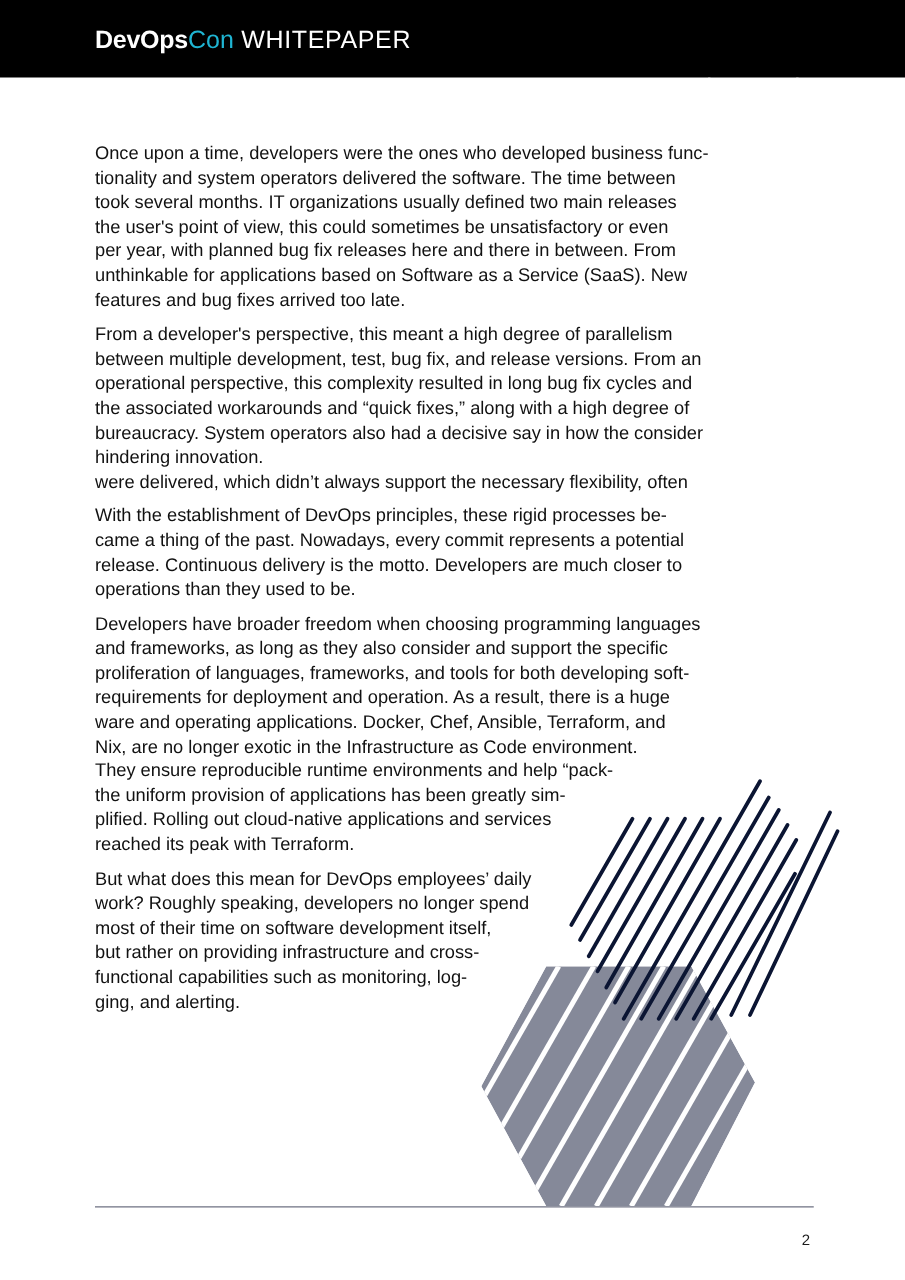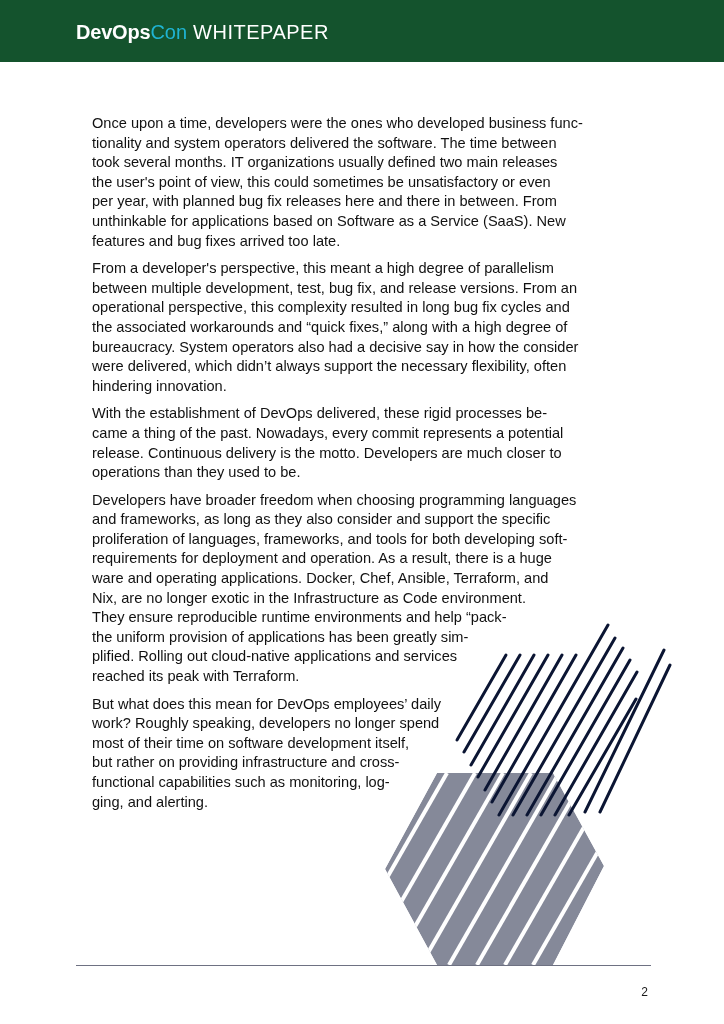--- a/index.html
+++ b/index.html
@@ -1,25 +1,25 @@
 <!DOCTYPE html>
 <html><head>
   <meta charset="utf-8">
   <style>
     html, body { margin: 0; padding: 0; }
     body { width: 724px; height: 1024px; background: #ffffff; position: relative; overflow: hidden; font-family: "Liberation Sans", sans-serif; }
-    .header { position: absolute; left: 0; top: 0; width: 724px; height: 62px; background: #14532d; }
+    .header { position: absolute; left: 0; top: 0; width: 724px; height: 62px; background: #000000; }
     .brand { position: absolute; left: 76px; top: 19px; font-size: 20px; line-height: 26px; white-space: nowrap; }
     .brand .dev { color: #ffffff; font-weight: bold; letter-spacing: -0.2px; }
     .brand .con { color: #1fb4d2; font-weight: normal; }
     .brand .wp { color: #ffffff; font-weight: normal; margin-left: 6px; letter-spacing: 0.5px; }
     .site { position: absolute; right: 76px; top: 24px; color: #ffffff; font-weight: bold; font-size: 13.5px; margin-top: 36px; }
     .content { position: absolute; left: 76px; top: 114px; width: 484px; color: #111111; font-size: 14.6px; line-height: 19.6px; }
     .content p { margin: 0 0 8px 0; }
-    .line { display: block; white-space: nowrap; margin-left: 16px; }
+    .line { display: block; white-space: nowrap; }
     .art { position: absolute; left: 380px; top: 615px; width: 300px; height: 360px; }
     .footer-rule { position: absolute; left: 76px; top: 965px; width: 575px; height: 1px; background: #6e7182; }
     .footer-text { position: absolute; left: 76px; top: 1023px; font-size: 12px; color: #1a1a1a; }
     .page-num { position: absolute; right: 76px; top: 985px; font-size: 12px; color: #1a1a1a; }
   </style>
 </head>
 <body>
 
 <div class="header">
   <div class="brand">
@@ -37,25 +37,25 @@
     <span class="line">per year, with planned bug fix releases here and there in between. From</span>
     <span class="line">unthinkable for applications based on Software as a Service (SaaS). New</span>
     <span class="line">features and bug fixes arrived too late.</span>
   </p>
   <p>
     <span class="line">From a developer's perspective, this meant a high degree of parallelism</span>
     <span class="line">between multiple development, test, bug fix, and release versions. From an</span>
     <span class="line">operational perspective, this complexity resulted in long bug fix cycles and</span>
     <span class="line">the associated workarounds and “quick fixes,” along with a high degree of</span>
     <span class="line">bureaucracy. System operators also had a decisive say in how the consider</span>
+    <span class="line">hindering innovation.</span>
     <span class="line">were delivered, which didn’t always support the necessary flexibility, often</span>
-    <span class="line">hindering innovation.</span>
   </p>
   <p>
-    <span class="line">With the establishment of DevOps delivered, these rigid processes be-</span>
+    <span class="line">With the establishment of DevOps principles, these rigid processes be-</span>
     <span class="line">came a thing of the past. Nowadays, every commit represents a potential</span>
     <span class="line">release. Continuous delivery is the motto. Developers are much closer to</span>
     <span class="line">operations than they used to be.</span>
   </p>
   <p>
     <span class="line">Developers have broader freedom when choosing programming languages</span>
     <span class="line">and frameworks, as long as they also consider and support the specific</span>
     <span class="line">proliferation of languages, frameworks, and tools for both developing soft-</span>
     <span class="line">requirements for deployment and operation. As a result, there is a huge</span>
     <span class="line">ware and operating applications. Docker, Chef, Ansible, Terraform, and</span>

